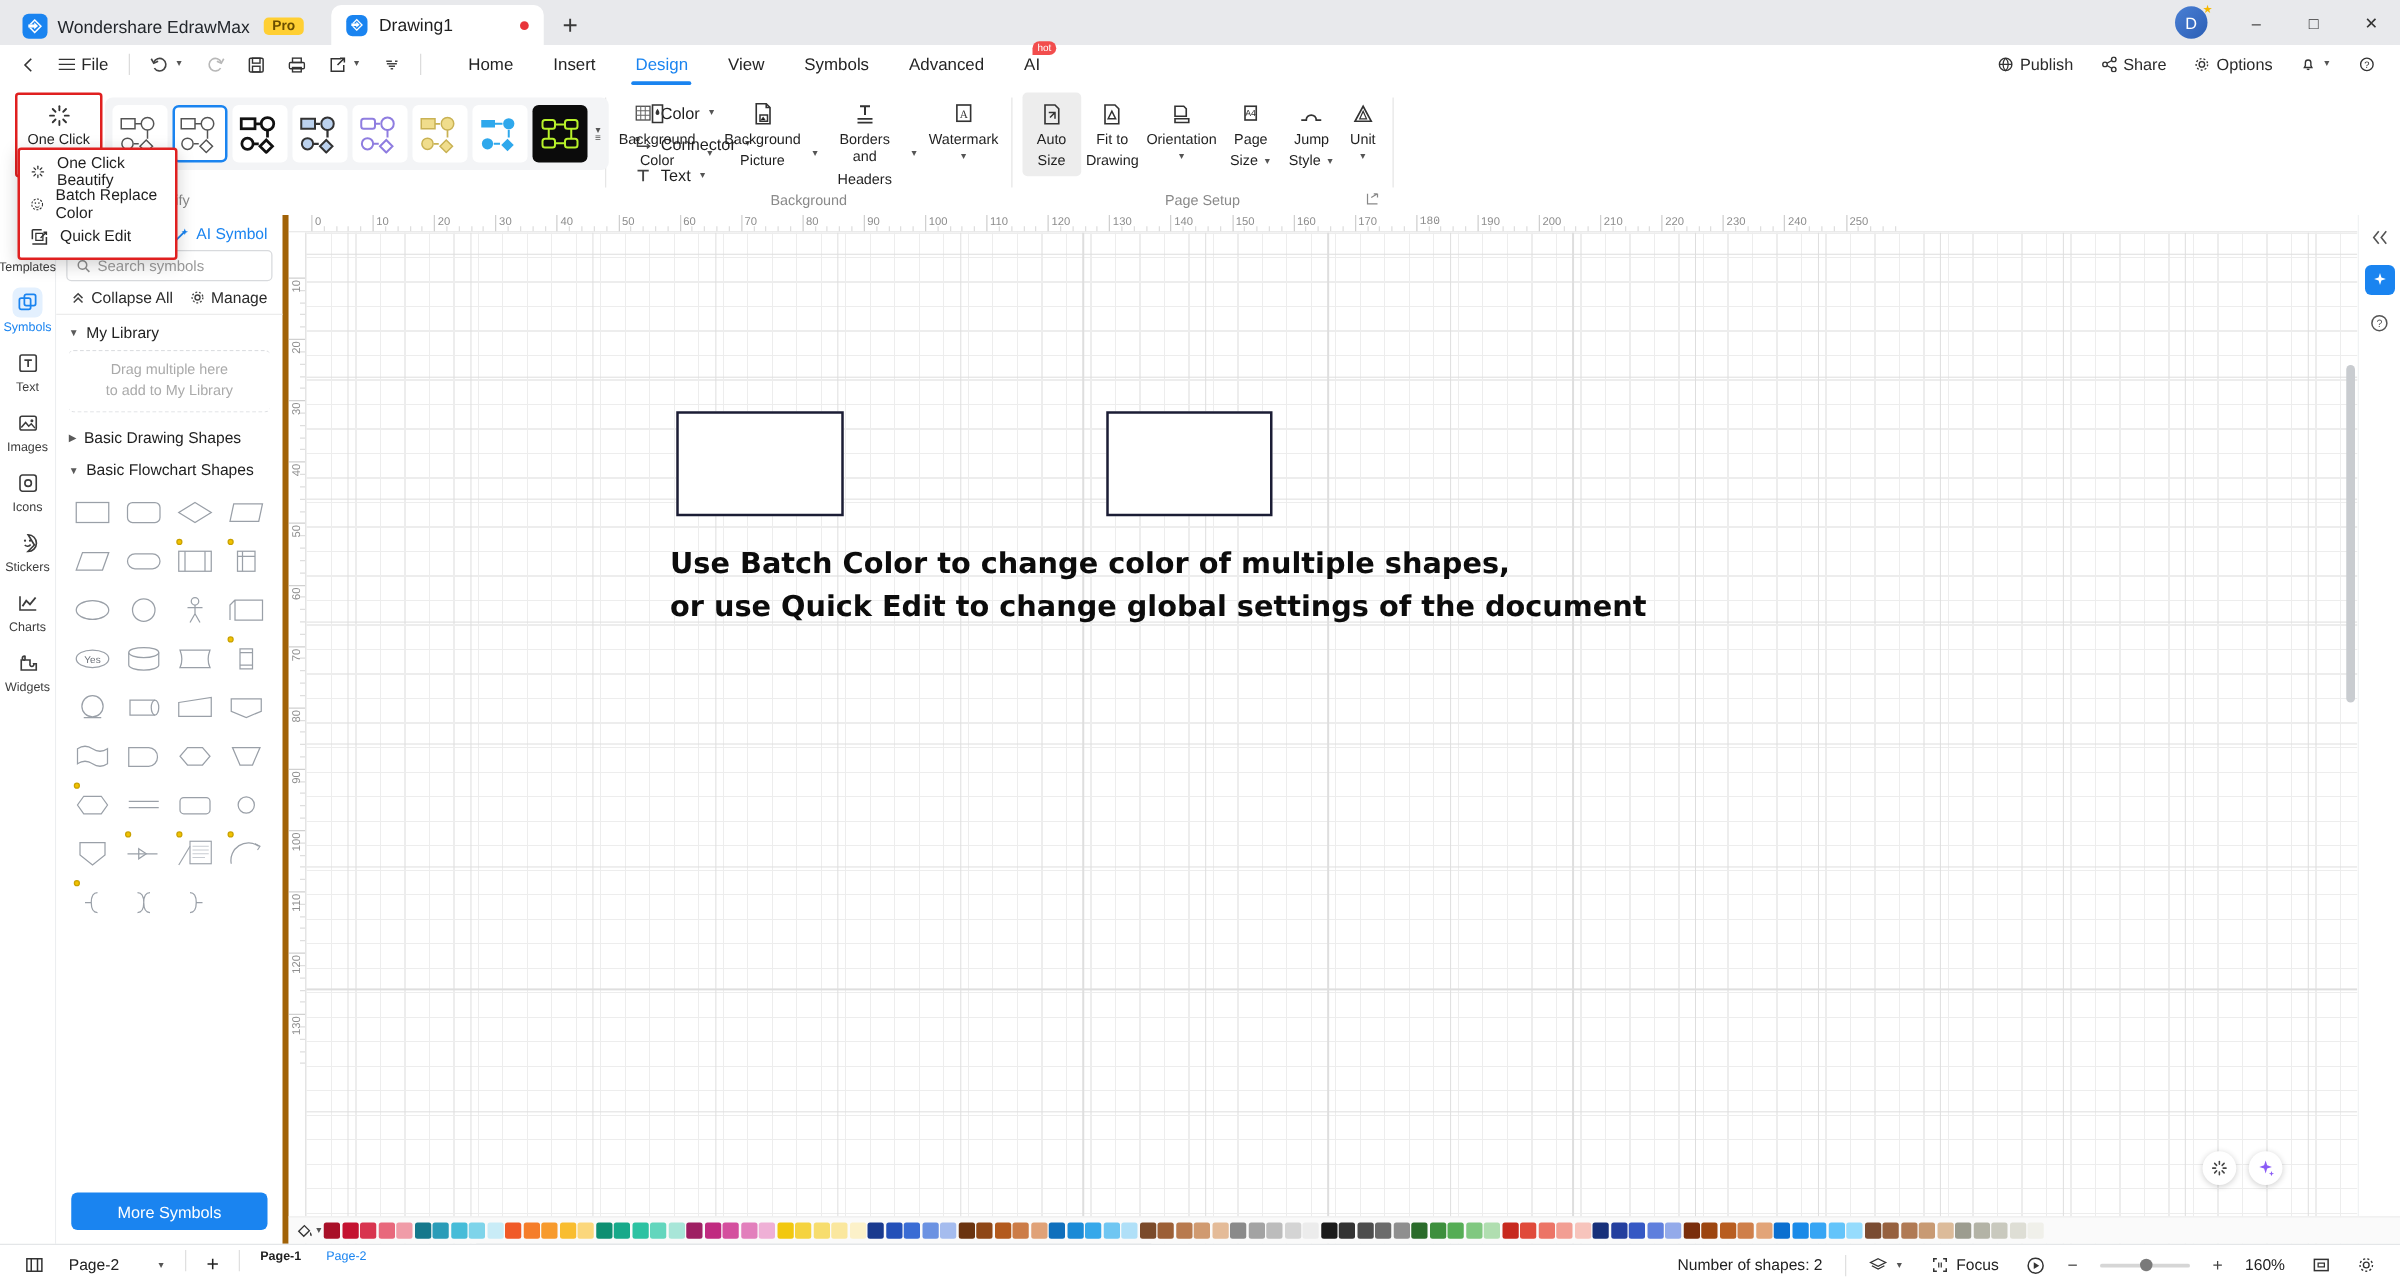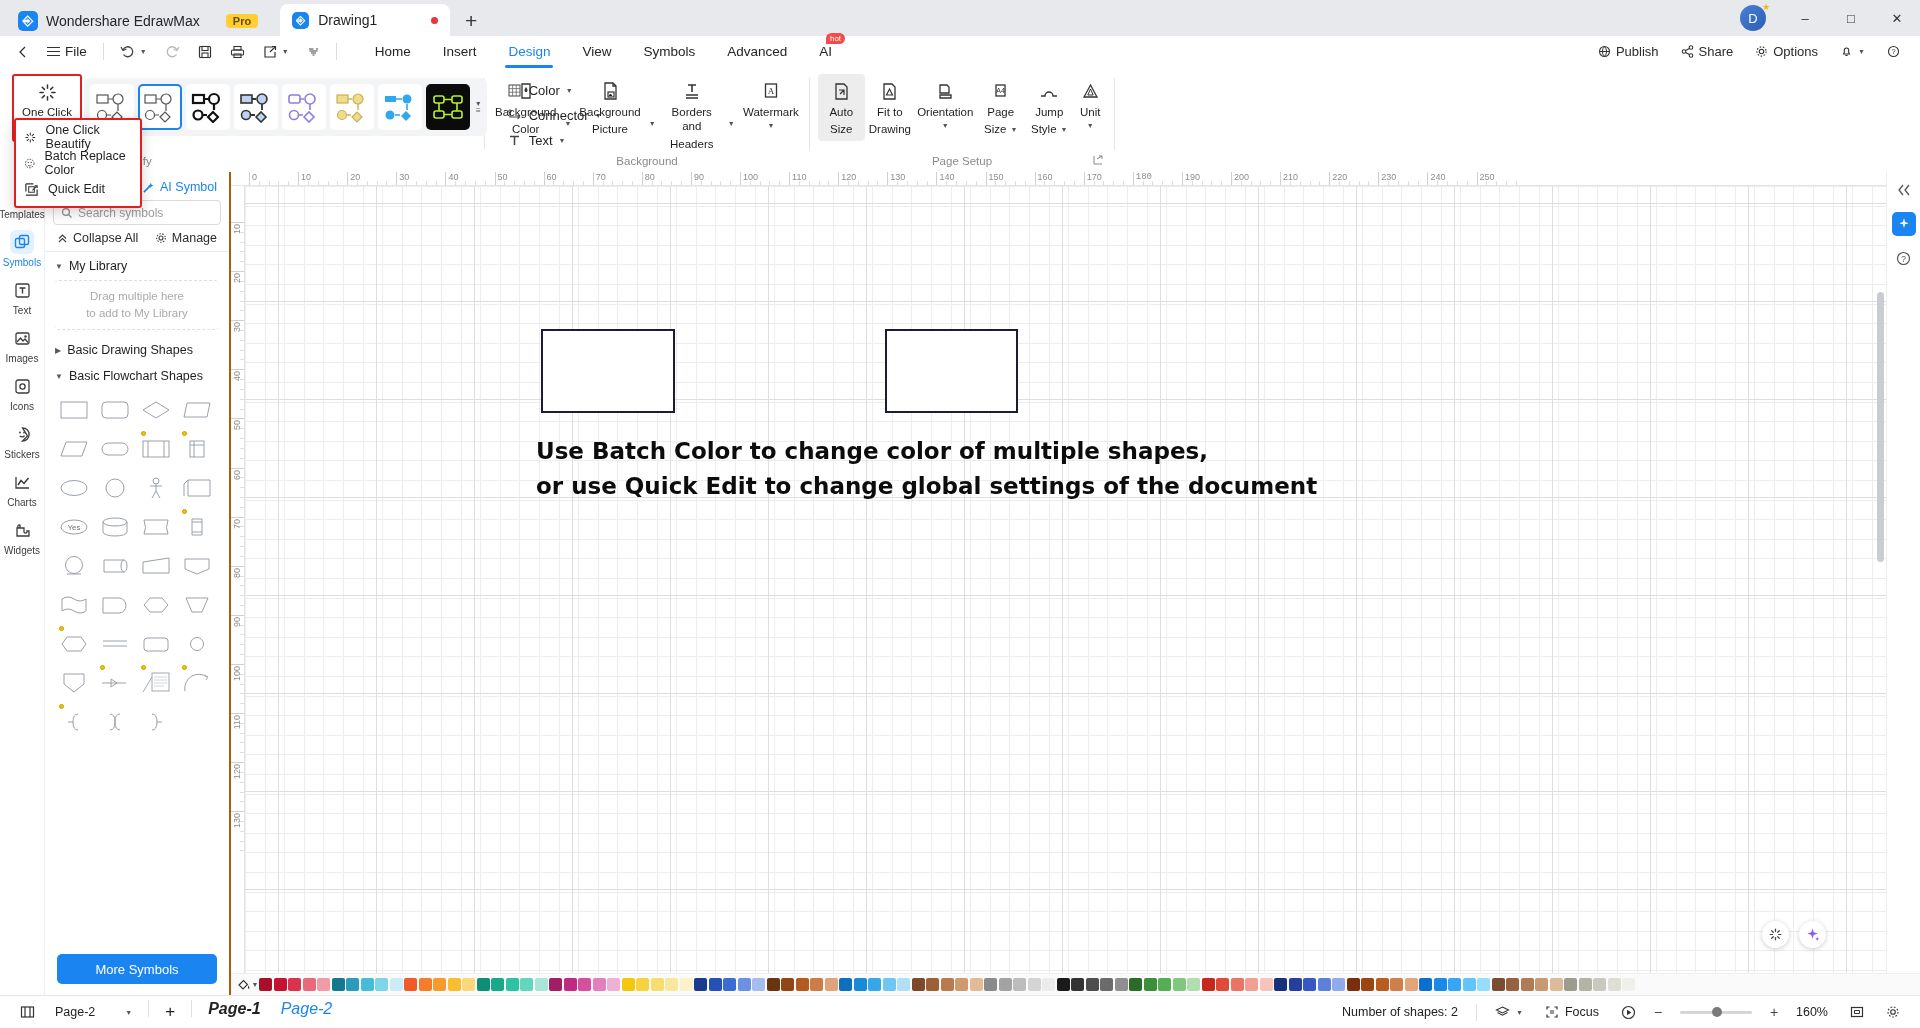--- a/index.html
+++ b/index.html
@@ -24,21 +24,21 @@
     height: 30px; padding: 0 14px 0 8px; border-radius: 7px 7px 0 0;
     background: transparent; font-size: 14px; color: #22262b;
   }
   .brandicon {
     width: 20px; height: 20px; border-radius: 5px; background: #1a84f0;
     display: flex; align-items: center; justify-content: center;
     color: #fff; font-size: 13px; font-weight: bold;
   }
   .pro-badge {
     background: #ffcf33; color: #6b4e00; font-size: 11px;
-    padding: 1px 7px; border-radius: 4px; font-weight: 600; margin-left: 18px;
+    padding: 1px 7px; border-radius: 4px; font-weight: 600; margin-left: 3px;
   }
   .doctab {
     display: flex; align-items: center; gap: 9px;
     height: 32px; padding: 0 12px; border-radius: 8px 8px 0 0;
     background: #fff; font-size: 14px; margin-left: 8px; min-width: 170px;
   }
   .doc-dot { width: 7px; height: 7px; border-radius: 50%; background: #e8343a; margin-left: auto; }
   .newtab {
     width: 30px; height: 30px; display: flex; align-items: center; justify-content: center;
     font-size: 21px; color: #3a3a3a; margin-left: 6px; font-weight: 300;
@@ -150,21 +150,21 @@
     align-items: center; gap: 3px; font-size: 10px; color: #3c3c3c; border-radius: 5px;
   }
   .rail-item .ic {
     width: 24px; height: 24px; display: flex; align-items: center; justify-content: center;
     border-radius: 6px;
   }
   .rail-item.active { color: #1a84f0; }
   .rail-item.active .ic { background: #e3f0fe; }
 
   
-  .panel { width: 186px; background: #fff; border-right: 2px solid #a16207; display: flex; flex-direction: column; position: relative; }
+  .panel { width: 186px; background: #fff; border-right: 5px solid #a16207; display: flex; flex-direction: column; position: relative; }
   .panel-top { padding: 6px 8px 0; }
   .ai-symbol { display: flex; align-items: center; gap: 5px; color: #1a84f0; font-size: 12.5px; justify-content: flex-end; padding: 2px 4px 6px;}
   .searchbox {
     height: 25px; border: 1px solid #d8dadd; border-radius: 4px;
     display: flex; align-items: center; padding: 0 7px; font-size: 12px; color: #9b9b9b;
   }
   .panel-bar {
     display: flex; align-items: center; justify-content: space-between;
     padding: 6px 12px; font-size: 12.5px; color: #2b2b2b;
     border-bottom: 1px solid #ececec;
@@ -267,21 +267,21 @@
 
   
   .statusbar {
     position: absolute; left: 0; right: 0; bottom: 0; height: 33px;
     background: #fff; border-top: 1px solid #e4e6e8; display: flex; align-items: center;
     padding: 0 10px; font-size: 12.5px; color: #222;
   }
   .sb-left { display: flex; align-items: flex-start; gap: 0; }
   .sb-item { display: flex; align-items: center; gap: 6px; padding: 0 10px; height: 24px; }
   .sb-divider { width: 1px; height: 17px; background: #e0e0e0; margin: 0 6px; }
-  .pagetab { padding: 0 10px; font-size: 16px; font-style: italic; }
+  .pagetab { padding: 0 10px; font-size: 10px; }
   .pagetab.sel { color: #1a84f0; }
   .pagetab.bold { font-weight: bold; }
   .sb-right { margin-left: auto; display: flex; align-items: center; gap: 2px; }
   .zoomslider { width: 72px; height: 3px; background: #d6d6d6; border-radius: 2px; position: relative; margin: 0 10px; }
   .zoomknob { position: absolute; left: 44%; top: -3.5px; width: 10px; height: 10px; border-radius: 50%; background: #7a7a7a; }
   .zbtn { width: 20px; display: flex; align-items: center; justify-content: center; font-size: 14px; color: #444; }
 </style>
 </head>
 <body>
 

